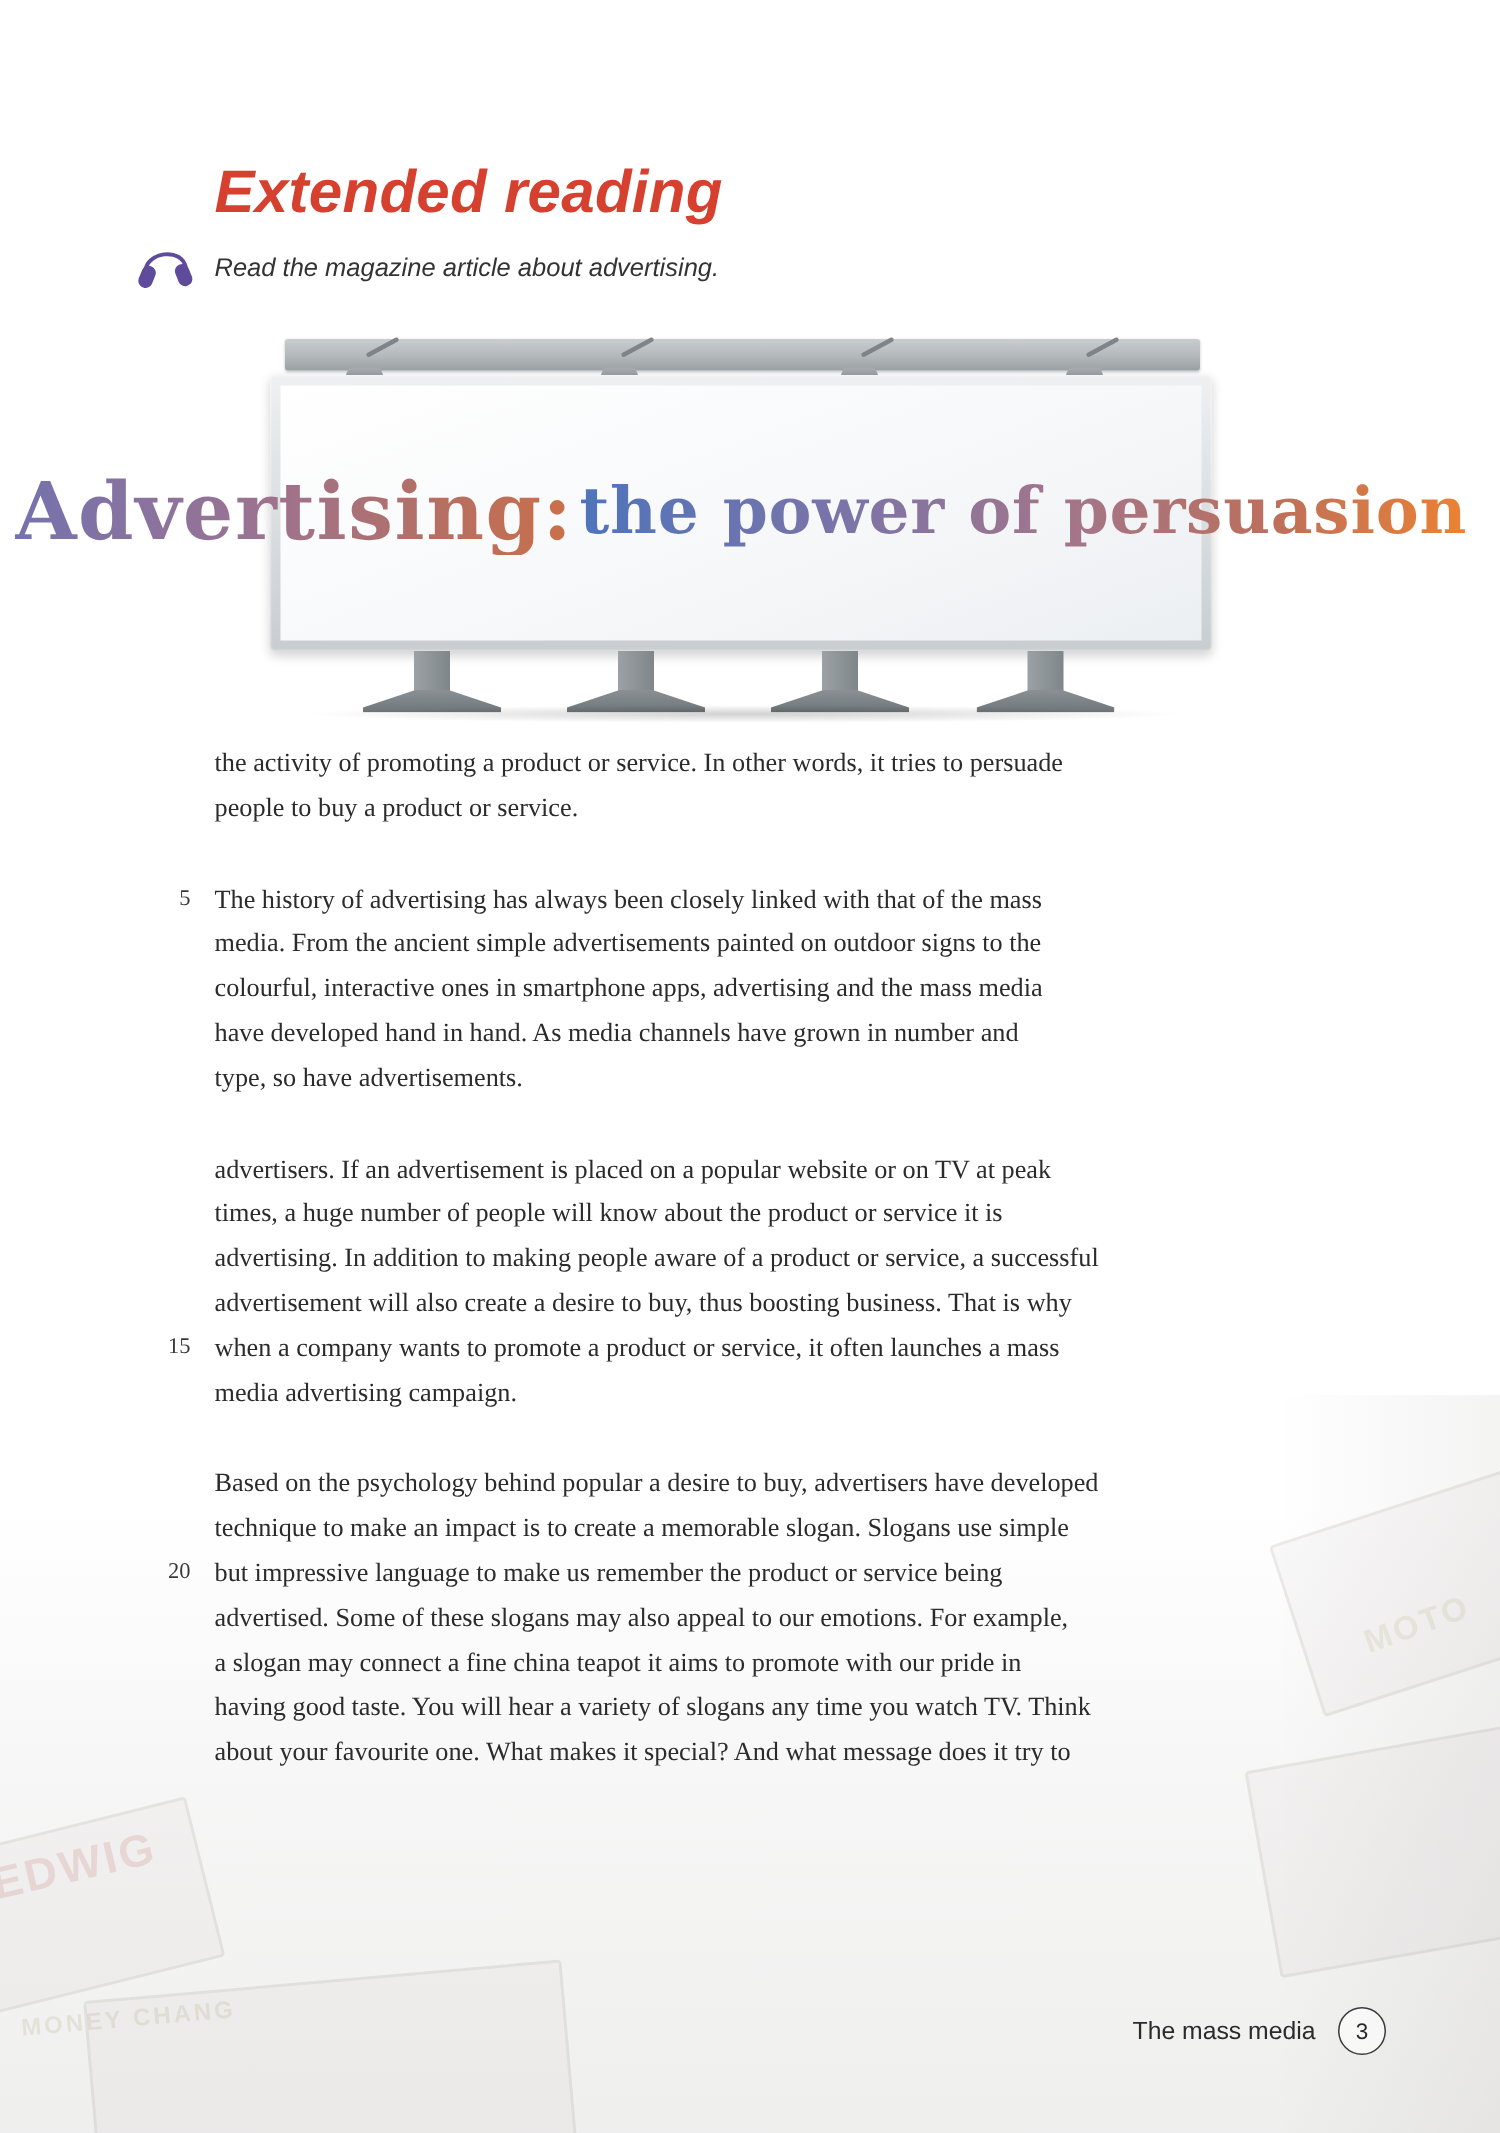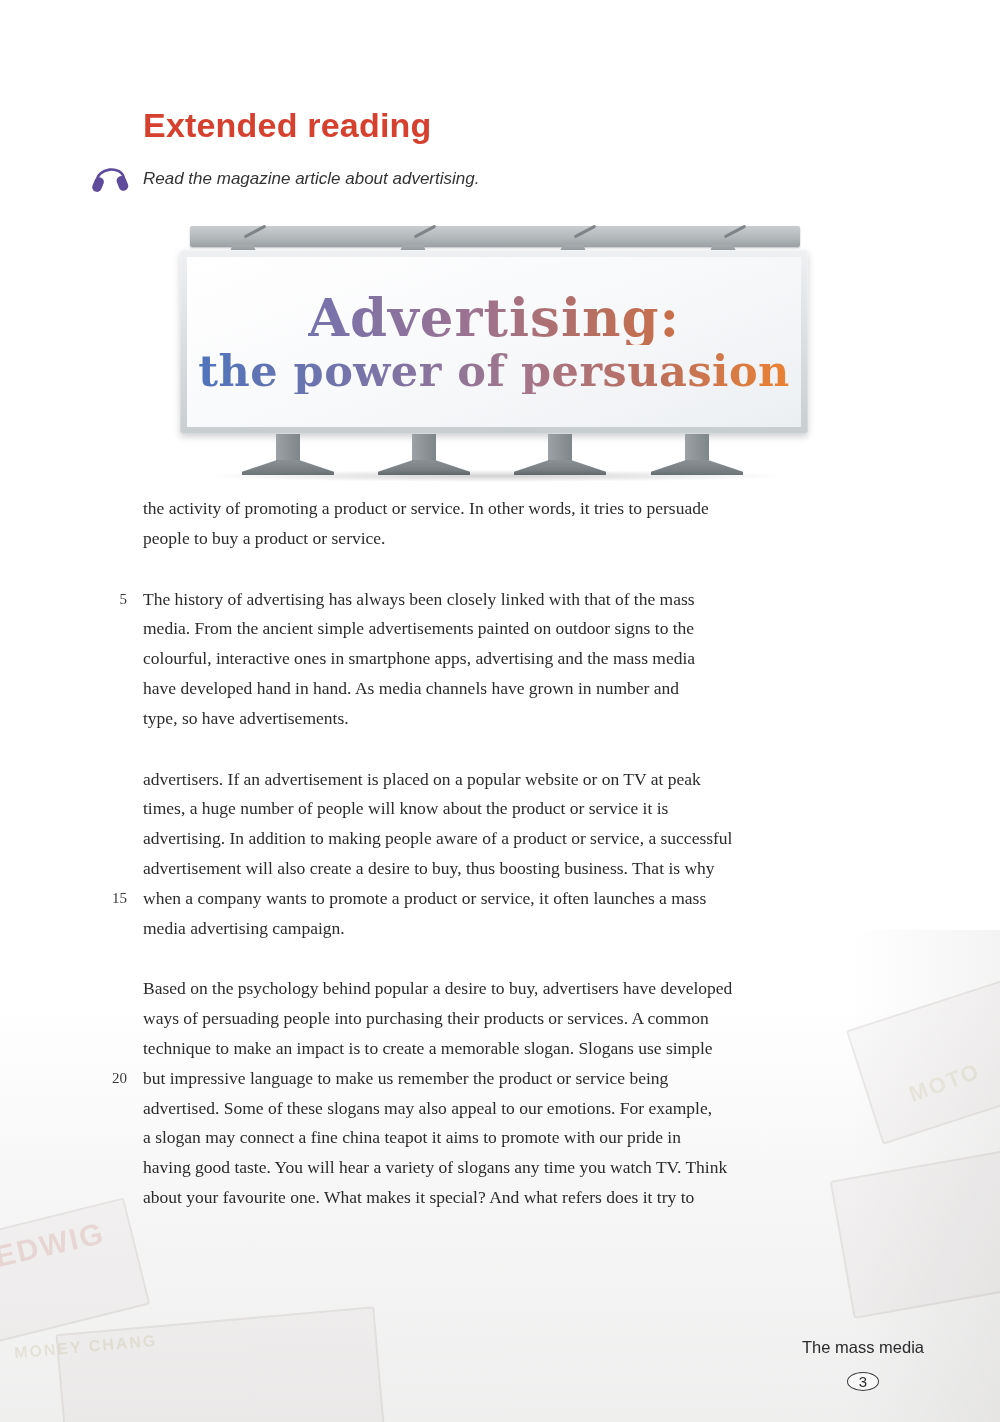--- a/index.html
+++ b/index.html
@@ -35,22 +35,23 @@
     letter-spacing:2px; white-space:nowrap;
   }
   .gt1 { left:-6px; top:1228px; font-size:30px; color:#b24438; opacity:0.14; transform:rotate(-13deg); }
   .gt2 { right:18px; top:1070px; font-size:22px; color:#9a8f4a; opacity:0.12; transform:rotate(-20deg); }
   .gt3 { left:14px; top:1338px; font-size:16px; color:#a09155; opacity:0.16; transform:rotate(-5deg); }
 
   
   .page-title {
     position:absolute; left:143px; top:106px;
     font-family:"Liberation Sans", sans-serif;
-    font-weight:bold; font-size:34px; letter-spacing:0.2px;
+    font-weight:bold; font-size:40px; letter-spacing:0.2px;
     color:#d6402f;
+    font-style:italic;
   }
   .instruction-row { position:absolute; left:90px; top:156px; width:700px; height:44px; }
   .headphones { position:absolute; left:0; top:2px; width:40px; height:38px; }
   .instruction {
     position:absolute; left:53px; top:13px;
     font-family:"Liberation Sans", sans-serif;
     font-style:italic; font-size:17px; color:#333333;
   }
 
   
@@ -74,21 +75,21 @@
   .bb-l1 { left:45px; } .bb-l2 { left:215px; } .bb-l3 { left:375px; } .bb-l4 { left:525px; }
   .bb-frame {
     position:absolute; left:0; top:30px; width:628px; height:184px;
     background:linear-gradient(180deg,#eef0f2,#c8cdd0);
     border-radius:3px; padding:7px;
     box-shadow:0 3px 7px rgba(0,0,0,0.18), inset 0 0 2px rgba(255,255,255,0.9);
   }
   .bb-panel {
     width:100%; height:100%;
     background:linear-gradient(160deg,#ffffff 0%, #f7f8fa 55%, #eceff2 100%);
-    display:flex; flex-direction:column; align-items:center; justify-content:center;
+    display:flex; flex-direction:row; align-items:center; justify-content:center;
     gap:4px;
   }
   .bb-line { font-family:"DejaVu Serif", serif; font-weight:bold; line-height:1.05;
     -webkit-background-clip:text; background-clip:text; color:transparent; white-space:nowrap; }
   .bb-line1 {
     font-size:53px; letter-spacing:1px;
     background-image:linear-gradient(90deg,#7472ae 0%, #9d7390 45%, #b56f63 75%, #cb6f48 100%);
   }
   .bb-line2 {
     font-size:43px; letter-spacing:0.5px;
@@ -115,21 +116,20 @@
   .line-num {
     position:absolute; left:-46px; top:0; width:30px;
     text-align:right; font-size:15px; color:#3a3a3a; line-height:29.8px;
   }
 
   
   .footer {
     position:absolute; top:1338px; right:76px; height:32px;
     display:flex; align-items:center; gap:15px;
     font-family:"Liberation Sans", sans-serif;
-    flex-direction:column;
   }
   .footer-section { font-size:16.5px; color:#2b2b2b; }
   .page-circle {
     width:32px; height:32px; border:1.6px solid #3c3c3c; border-radius:50%;
     display:flex; align-items:center; justify-content:center;
     font-size:15px; color:#2b2b2b; background:rgba(255,255,255,0.6);
   }
 </style>
 </head>
 <body>
@@ -209,26 +209,25 @@
     <div class="paragraph">
       <div class="line"><span class="line-num"></span><span>advertisers. If an advertisement is placed on a popular website or on TV at peak</span></div>
       <div class="line"><span class="line-num"></span><span>times, a huge number of people will know about the product or service it is</span></div>
       <div class="line"><span class="line-num"></span><span>advertising. In addition to making people aware of a product or service, a successful</span></div>
       <div class="line"><span class="line-num"></span><span>advertisement will also create a desire to buy, thus boosting business. That is why</span></div>
       <div class="line"><span class="line-num">15</span><span>when a company wants to promote a product or service, it often launches a mass</span></div>
       <div class="line"><span class="line-num"></span><span>media advertising campaign.</span></div>
     </div>
     <div class="paragraph">
       <div class="line"><span class="line-num"></span><span>Based on the psychology behind popular a desire to buy, advertisers have developed</span></div>
-      <div class="line"><span class="line-num"></span><span>ways of persuading people into purchasing their products or services. A common</span></div>
       <div class="line"><span class="line-num"></span><span>technique to make an impact is to create a memorable slogan. Slogans use simple</span></div>
       <div class="line"><span class="line-num">20</span><span>but impressive language to make us remember the product or service being</span></div>
       <div class="line"><span class="line-num"></span><span>advertised. Some of these slogans may also appeal to our emotions. For example,</span></div>
       <div class="line"><span class="line-num"></span><span>a slogan may connect a fine china teapot it aims to promote with our pride in</span></div>
       <div class="line"><span class="line-num"></span><span>having good taste. You will hear a variety of slogans any time you watch TV. Think</span></div>
-      <div class="line"><span class="line-num"></span><span>about your favourite one. What makes it special? And what refers does it try to</span></div>
+      <div class="line"><span class="line-num"></span><span>about your favourite one. What makes it special? And what message does it try to</span></div>
     </div>
   </div>
 
 <div class="footer">
   <span class="footer-section">The mass media</span>
   <span class="page-circle">3</span>
 </div>
 
 </body></html>

